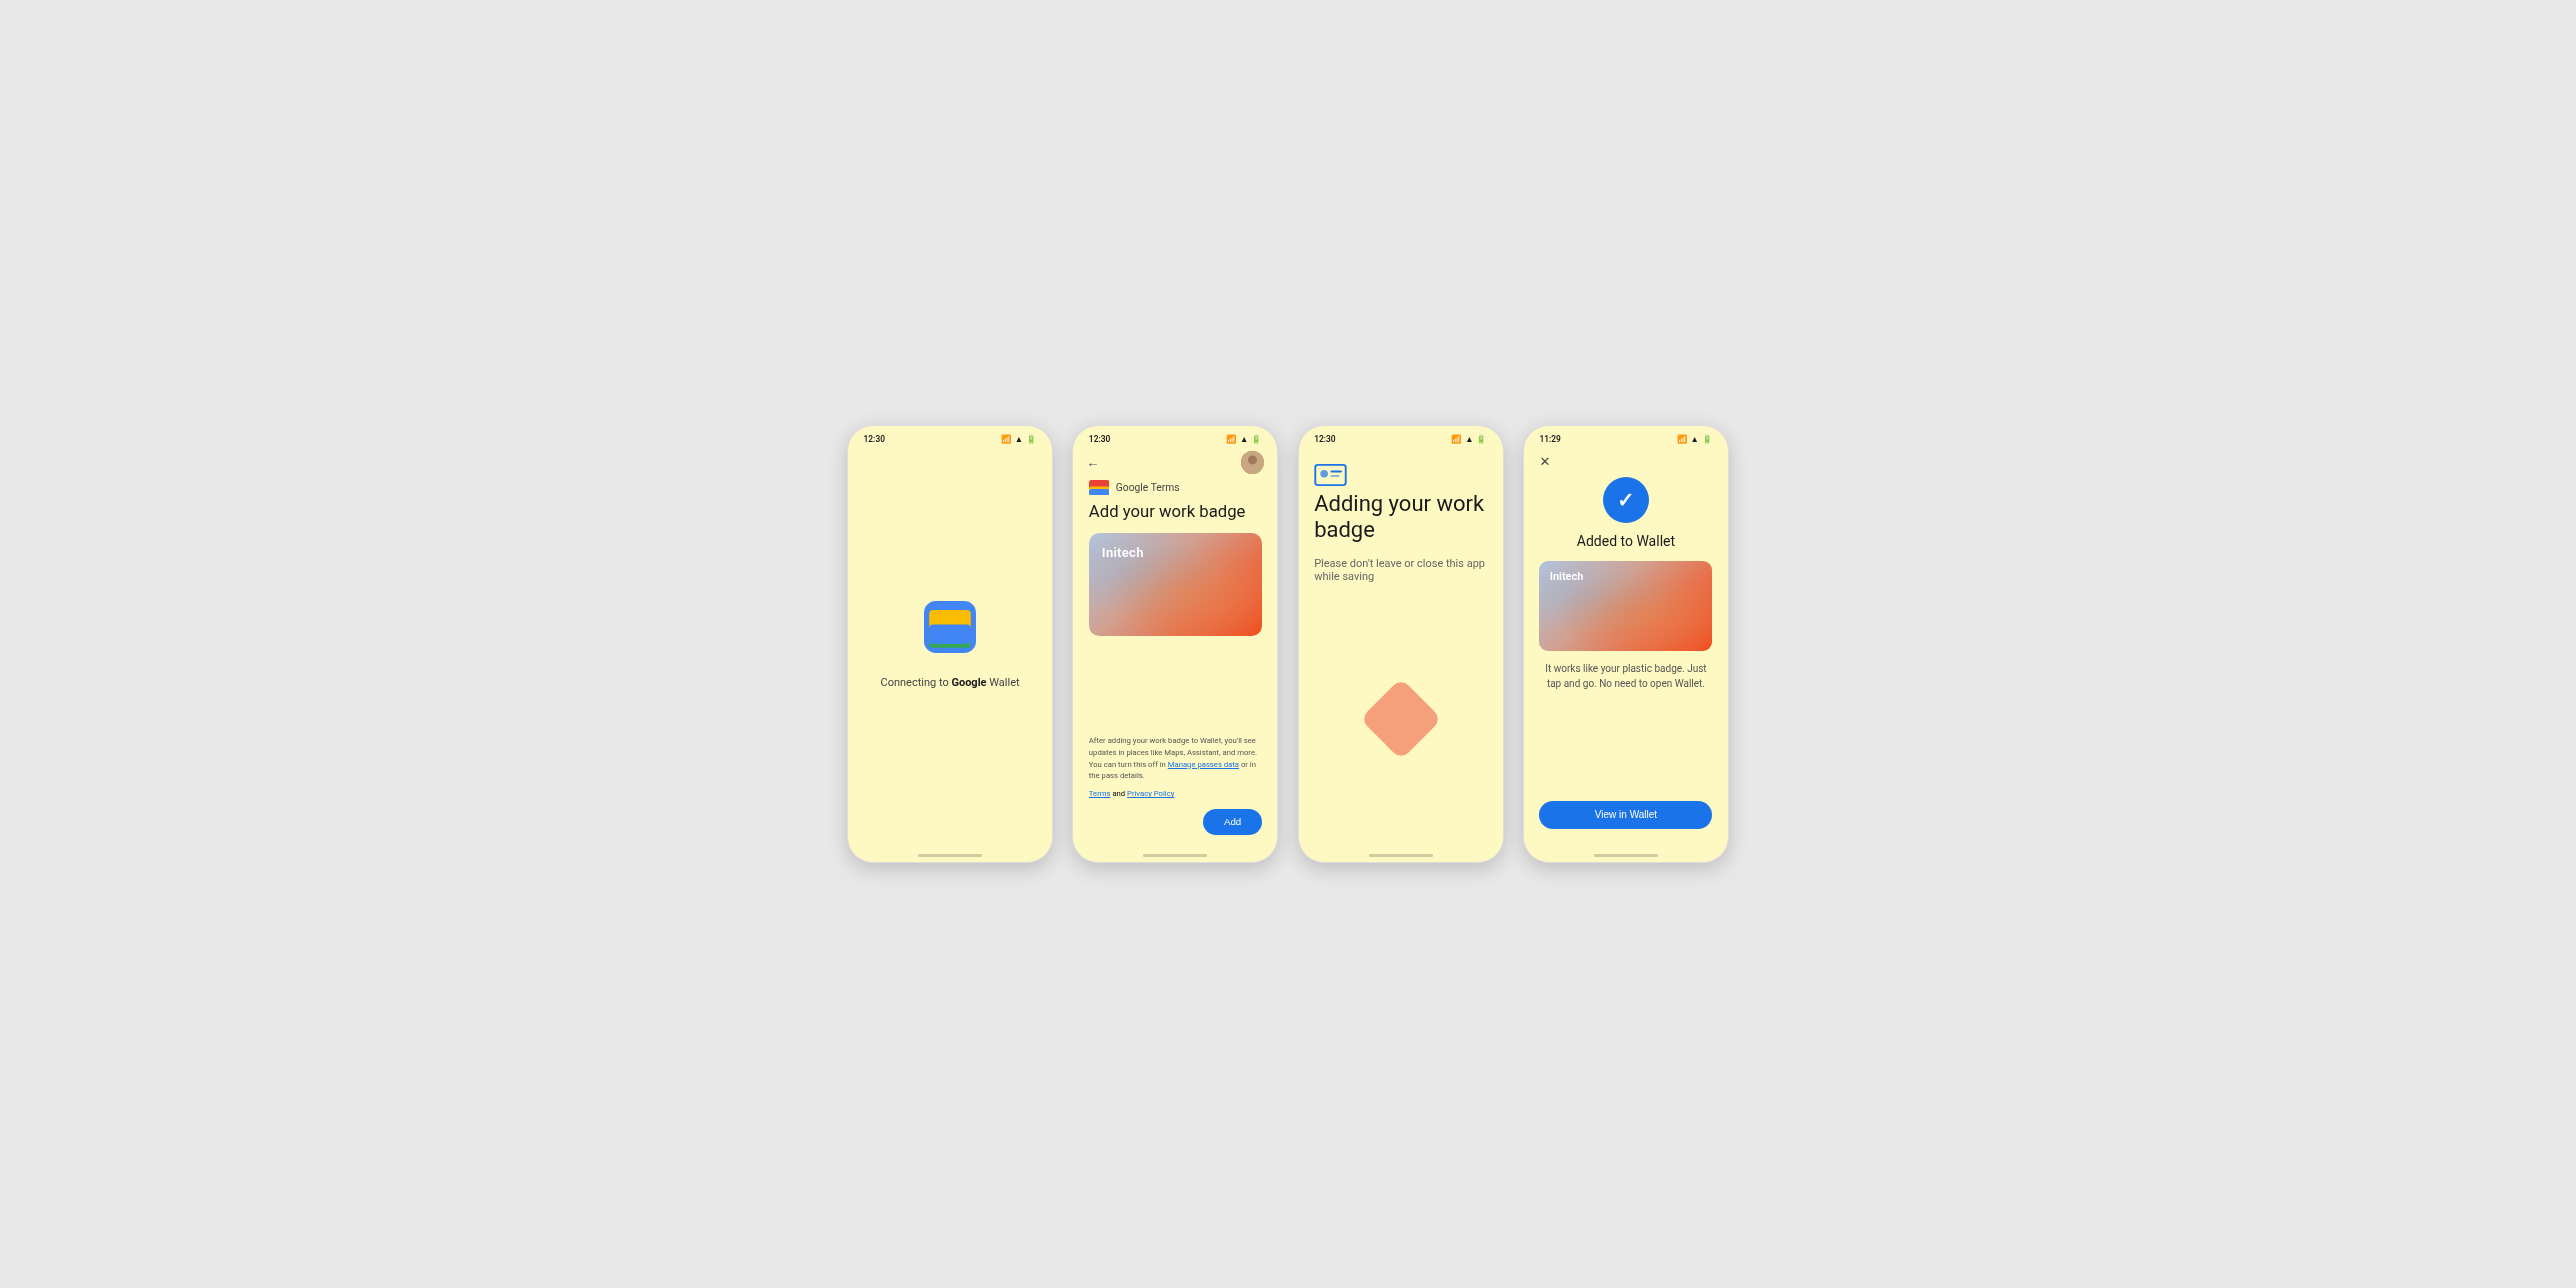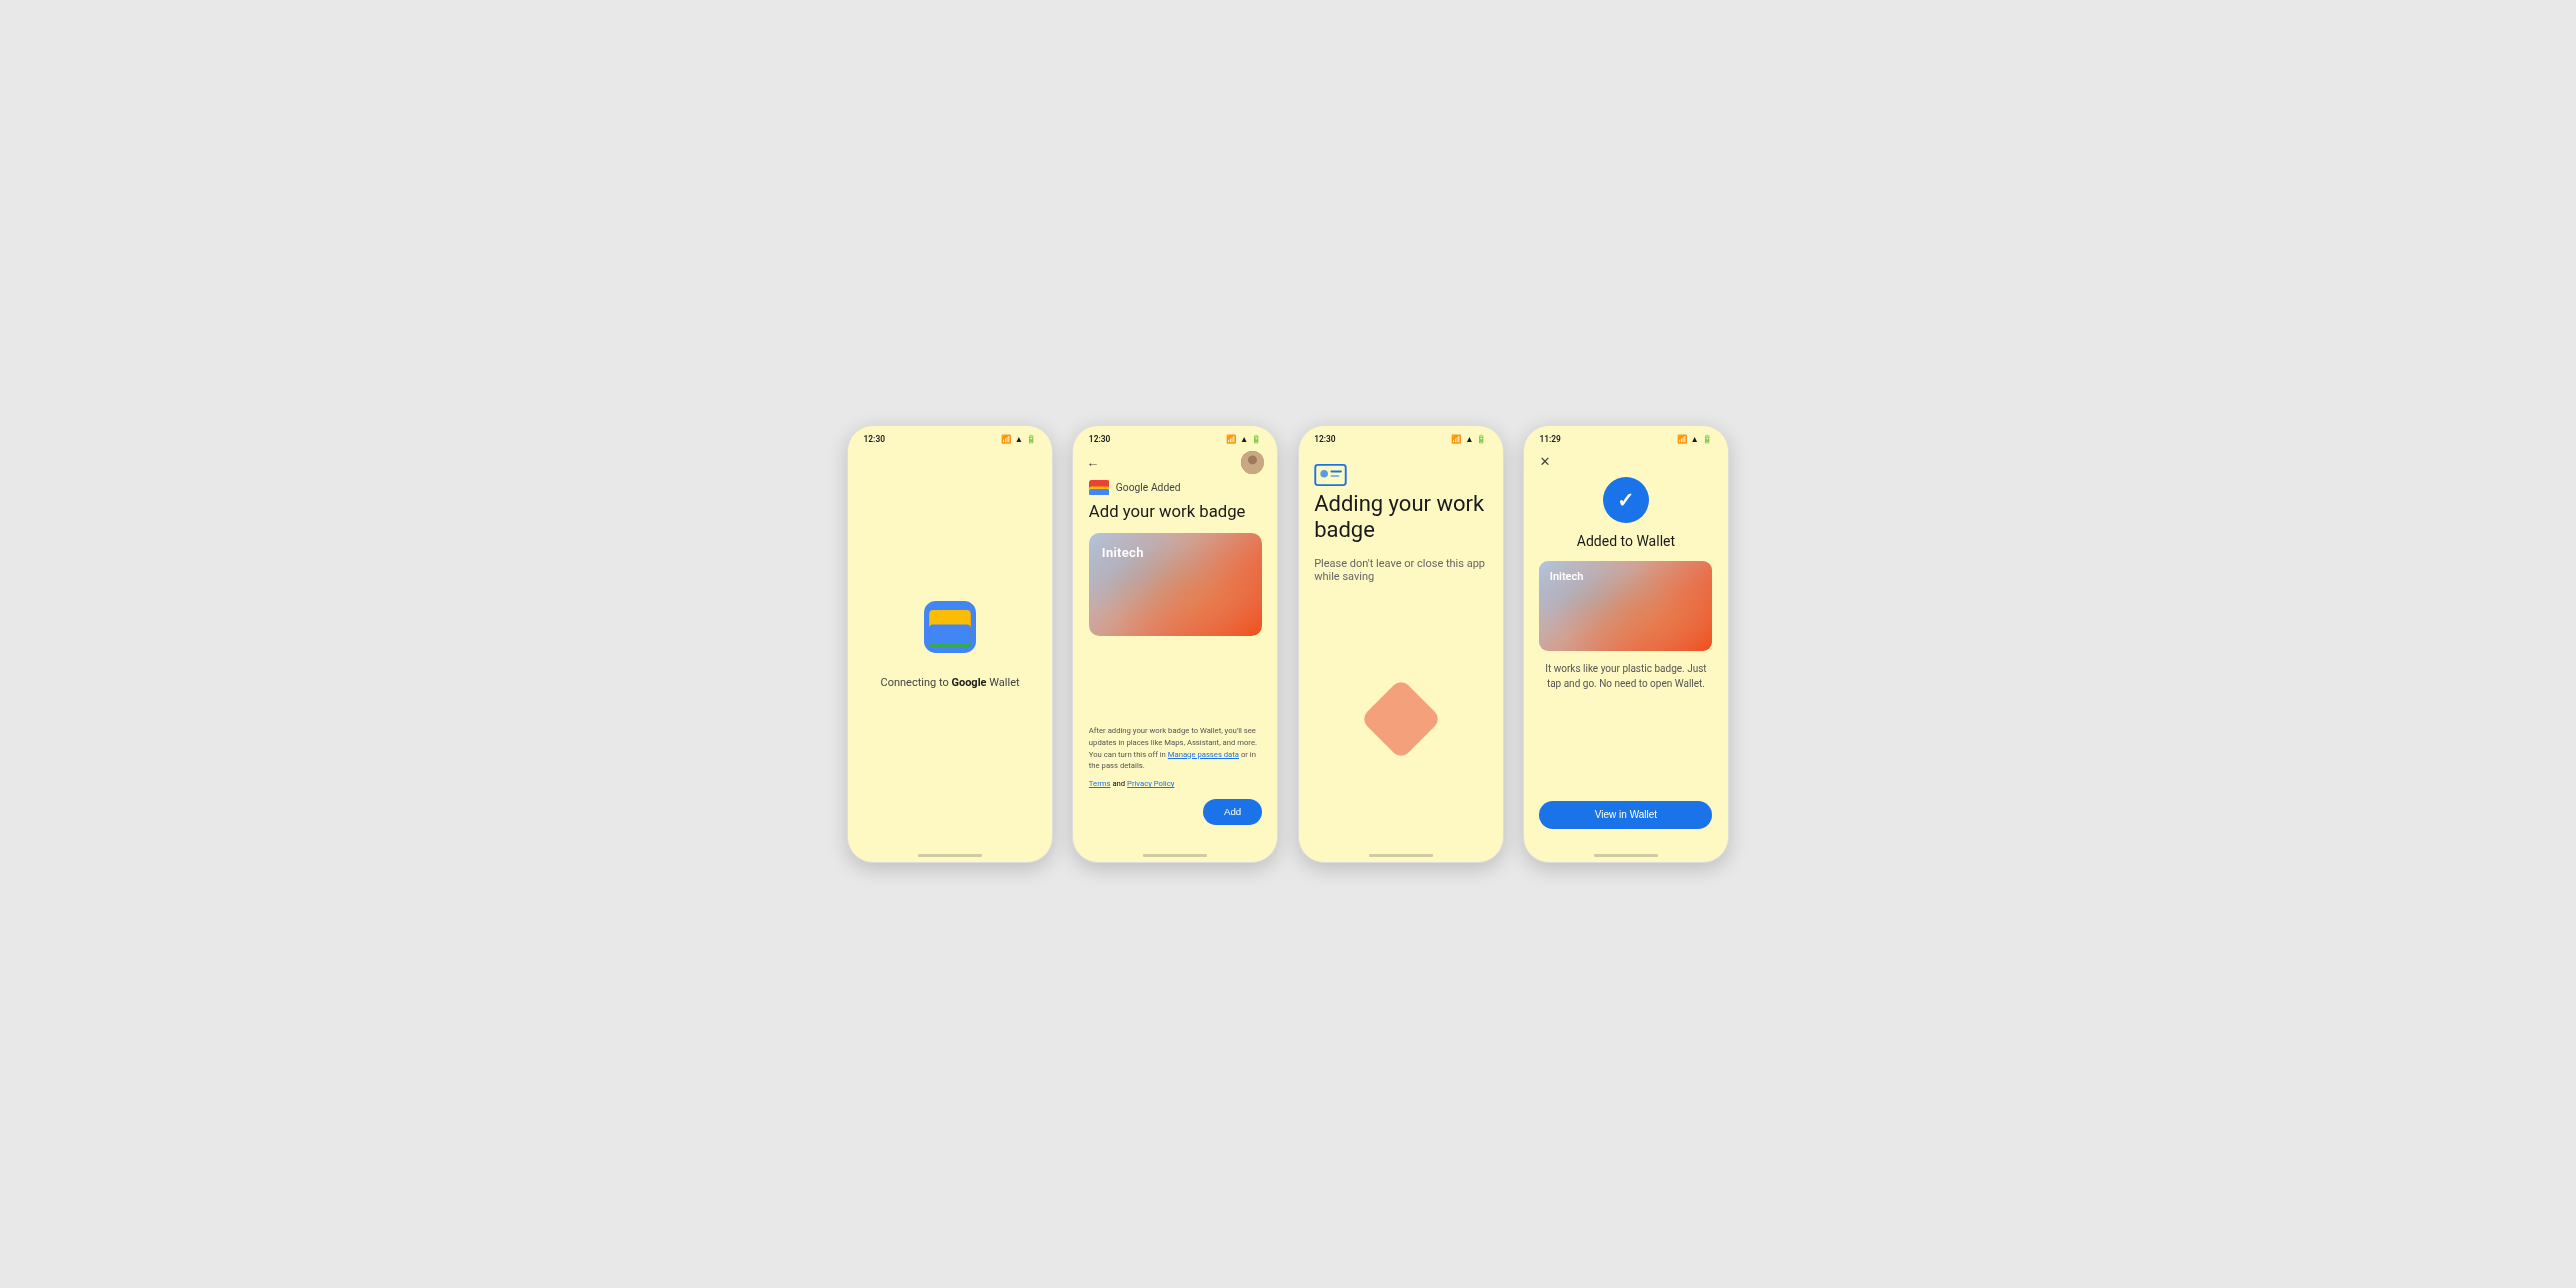--- a/index.html
+++ b/index.html
@@ -165,21 +165,21 @@
     .add-btn {
       align-self: flex-end;
       background: #1a73e8;
       color: white;
       border: none;
       border-radius: 15.5px;
       padding: 7.7px 20.6px;
       font-size: 9.7px;
       font-weight: 500;
       cursor: pointer;
-      margin-bottom: 19px;
+      margin-bottom: 9px;
     }
     
     .screen3-content {
       flex: 1;
       display: flex;
       flex-direction: column;
       padding: 15.5px;
     }
     .adding-title {
       font-size: 22px;
@@ -370,21 +370,21 @@
     </div>
     <div class="screen2-body">
       <div class="google-wallet-brand">
         <svg class="gw-logo" width="20.6" height="15.5" viewBox="0 0 32 24" xmlns="http://www.w3.org/2000/svg">
           <rect x="0" y="6" width="32" height="18" rx="4" fill="#4285F4"></rect>
           <rect x="0" y="3" width="32" height="16" rx="4" fill="#34A853"></rect>
           <rect x="0" y="0" width="32" height="14" rx="4" fill="#EA4335"></rect>
           <rect x="0" y="10" width="32" height="14" rx="4" fill="#FBBC04"></rect>
           <rect x="0" y="14" width="32" height="10" rx="4" fill="#4285F4"></rect>
         </svg>
-        <span class="gw-name">Google Added</span>
+        <span class="gw-name">Google Terms</span>
       </div>
       <div class="add-badge-title">Add your work badge</div>
       <div class="badge-card">
         <div class="badge-card-texture"></div>
         <div class="badge-company-name">Initech</div>
       </div>
       <div class="terms-text">
         <span>After adding your work badge to Wallet, you'll see updates in places like Maps, Assistant, and more. You can turn this off in</span>
         <a href="#">Manage passes data</a>
         <span> or in the pass details.</span>

